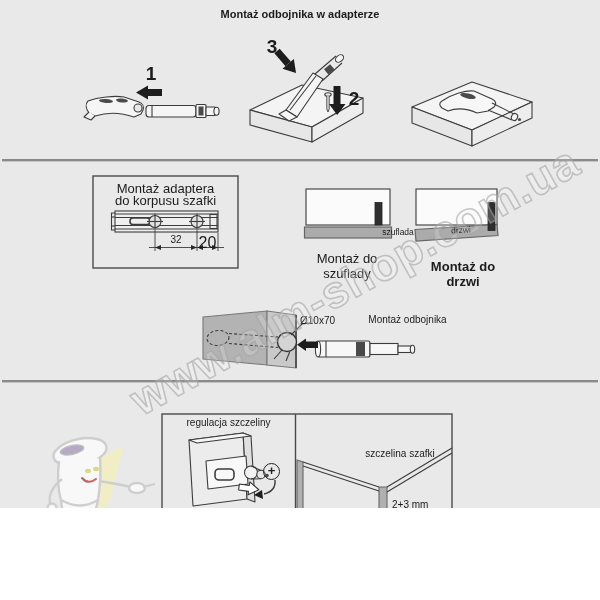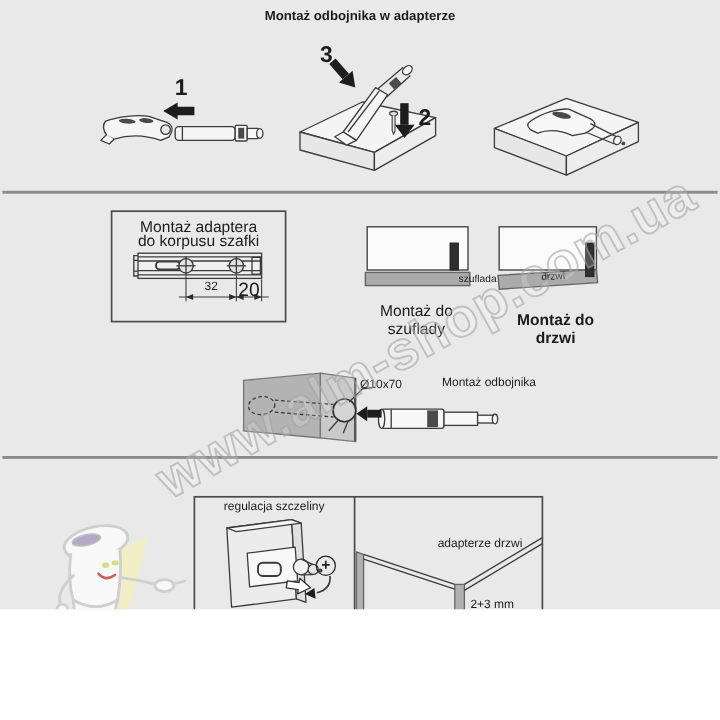--- a/index.html
+++ b/index.html
@@ -250,18 +250,18 @@
 <div class="lbl ctr" style="left:431px;top:226px;width:60px;font-size:8.5px;transform:rotate(-3deg);">drzwi</div>
 <div class="lbl ctr" style="left:292px;top:252px;width:110px;">Montaż do szuflady</div>
 <div class="lbl ctr" style="left:413px;top:260px;width:100px;font-weight:bold;">Montaż do drzwi</div>
 
 <div class="lbl" style="left:300px;top:315px;font-size:10px;">Ø10x70</div>
 <div class="lbl ctr" style="left:330px;top:314px;width:155px;font-size:10px;">Montaż odbojnika</div>
 
 <div class="lbl ctr" style="left:162px;top:417px;width:133px;font-size:10px;text-align:center;">regulacja szczeliny</div>
 <div class="sym" style="left:263px;top:463px;">+</div>
 <div class="sym" style="left:261px;top:538px;">−</div>
-<div class="lbl ctr" style="left:344px;top:448px;width:112px;font-size:10px;">adapterze drzwi</div>
+<div class="lbl ctr" style="left:344px;top:448px;width:112px;font-size:10px;">szczelina szafki</div>
 <div class="lbl" style="left:392px;top:499px;font-size:10px;">2+3 mm</div>
 
 <div class="watermark">www.alm-shop.com.ua</div>
 
 </div>
 
 </body></html>

